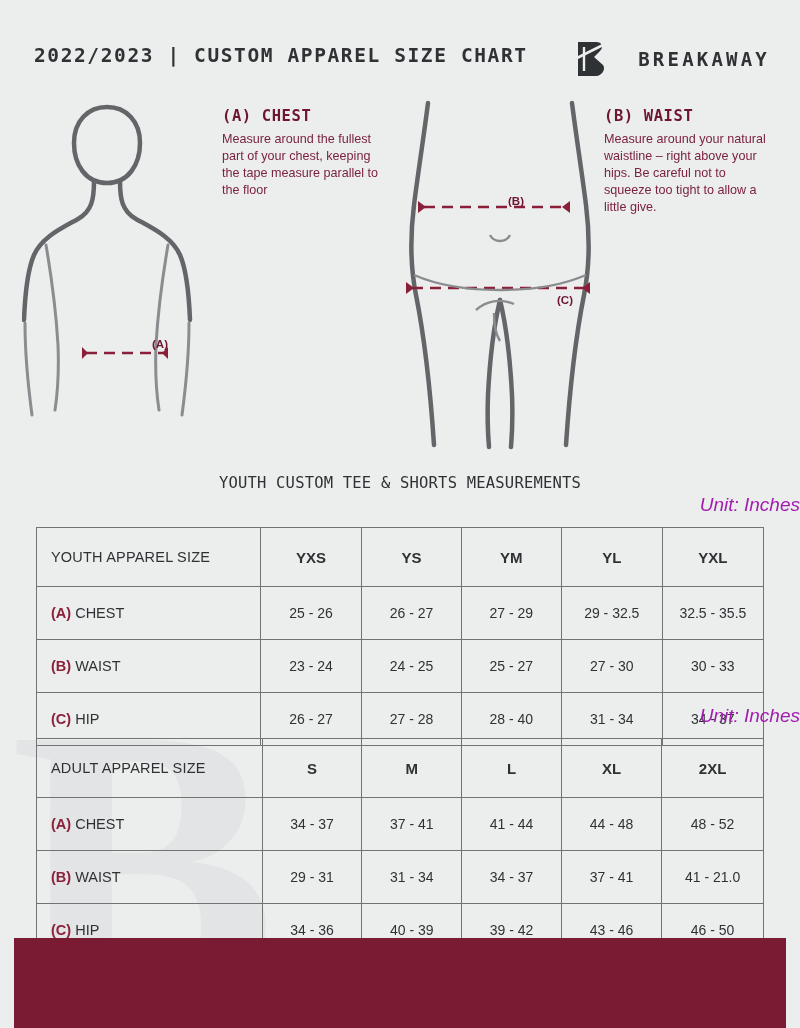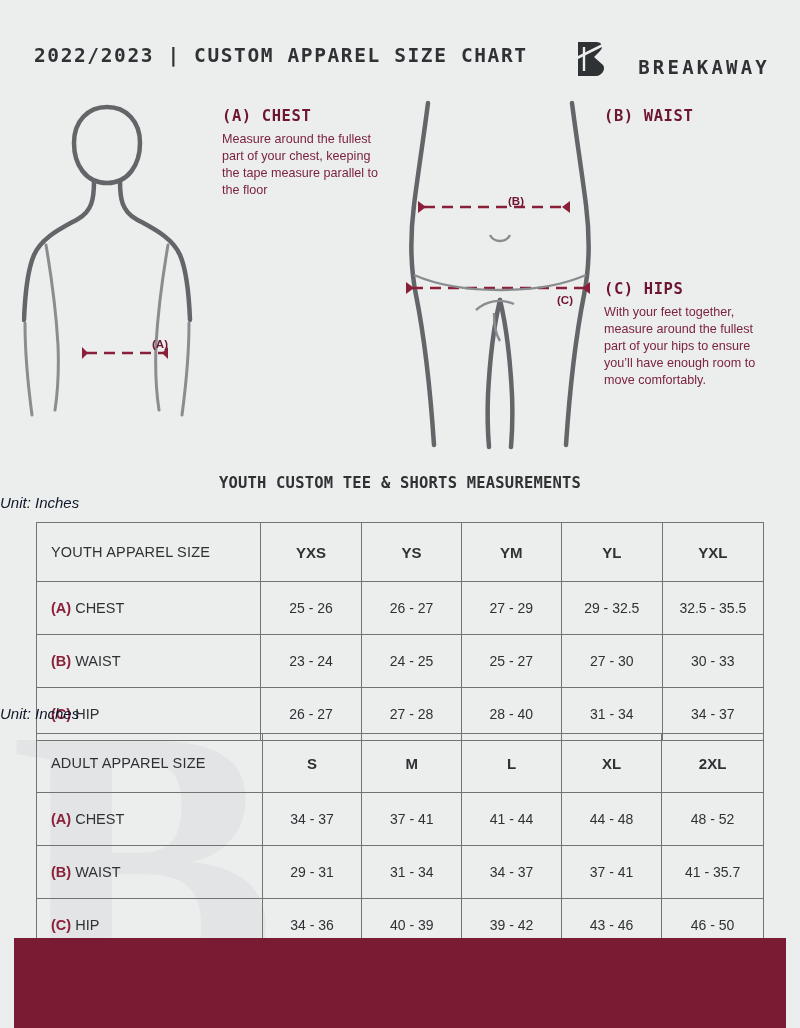--- a/index.html
+++ b/index.html
@@ -54,21 +54,21 @@
     white-space: nowrap;
     position: absolute;
     left: 0;
     top: 4px;
   }
   .brand {
     position: absolute;
     right: 0;
     top: 0;
     display: flex;
-    align-items: flex-end;
+    align-items: center;
     gap: 32px;
   }
   .brand-mark {
     width: 34px;
     height: 38px;
     position: relative;
   }
   .brand-name {
     font-family: "DejaVu Sans Mono", monospace;
     font-size: 19px;
@@ -117,29 +117,29 @@
     font-weight: bold;
     color: #6e1630;
     font-family: "Liberation Sans", sans-serif;
   }
 
   
   .section-title {
     text-align: center;
     font-family: "DejaVu Sans Mono", monospace;
     font-size: 15.5px;
-    font-weight: bold;
+    font-weight: normal;
     letter-spacing: 0.2px;
     color: #2f3234;
   }
   .section-unit {
-    text-align: left;
-    font-size: 15px;
+    text-align: right;
+    font-size: 19px;
     font-style: italic;
-    color: #0f172a;
+    color: #a21caf;
     margin-top: 2px;
   }
 
   table.size {
     border-collapse: collapse;
     width: 728px;
     margin: 11px auto 0 auto;
     background: transparent;
   }
   table.size th, table.size td {
@@ -266,30 +266,23 @@
         <span>CHEST</span>
       </h3>
       <p>Measure around the fullest part of your chest, keeping the tape measure parallel to the floor</p>
     </div>
 
     <div class="callout c-waist">
       <h3>
         <span class="lbl">(B)</span>
         <span>WAIST</span>
       </h3>
+      <p>Measure around your natural waistline – right above your hips. Be careful not to squeeze too tight to allow a little give.</p>
     </div>
 
-    <div class="callout c-hips">
-      <h3>
-        <span class="lbl">(C)</span>
-        <span>HIPS</span>
-      </h3>
-      <p>With your feet together, measure around the fullest part of your hips to ensure you’ll
-have enough room to move comfortably.</p>
-    </div>
   </div>
 
   <div class="sec1">
     <div class="section-title">YOUTH CUSTOM TEE &amp; SHORTS MEASUREMENTS</div>
     <div class="section-unit">Unit: Inches</div>
     <table class="size">
       <thead>
         <tr>
           <th class="rowhead col-first">YOUTH APPAREL SIZE</th>
           <th class="col-data">YXS</th>
@@ -364,21 +357,21 @@
         </tr>
         <tr>
           <td class="rowhead">
             <span class="mk">(B)</span>
             <span>WAIST</span>
           </td>
           <td>29 - 31</td>
           <td>31 - 34</td>
           <td>34 - 37</td>
           <td>37 - 41</td>
-          <td>41 - 35.7</td>
+          <td>41 - 21.0</td>
         </tr>
         <tr>
           <td class="rowhead">
             <span class="mk">(C)</span>
             <span>HIP</span>
           </td>
           <td>34 - 36</td>
           <td>40 - 39</td>
           <td>39 - 42</td>
           <td>43 - 46</td>

